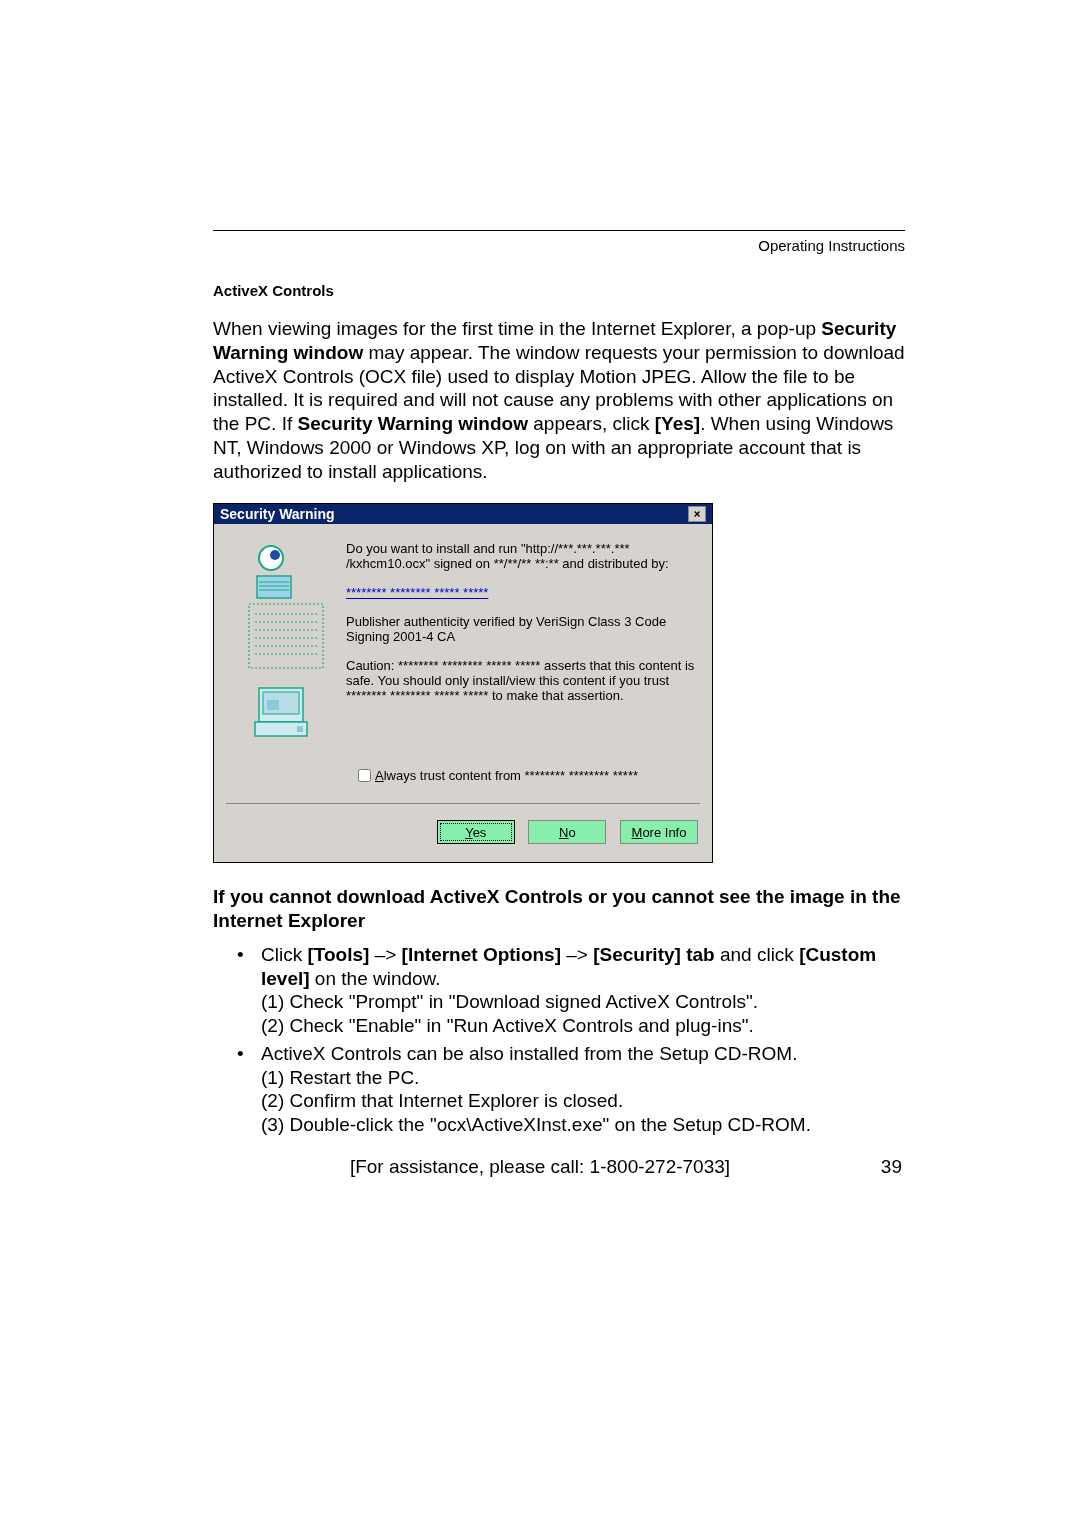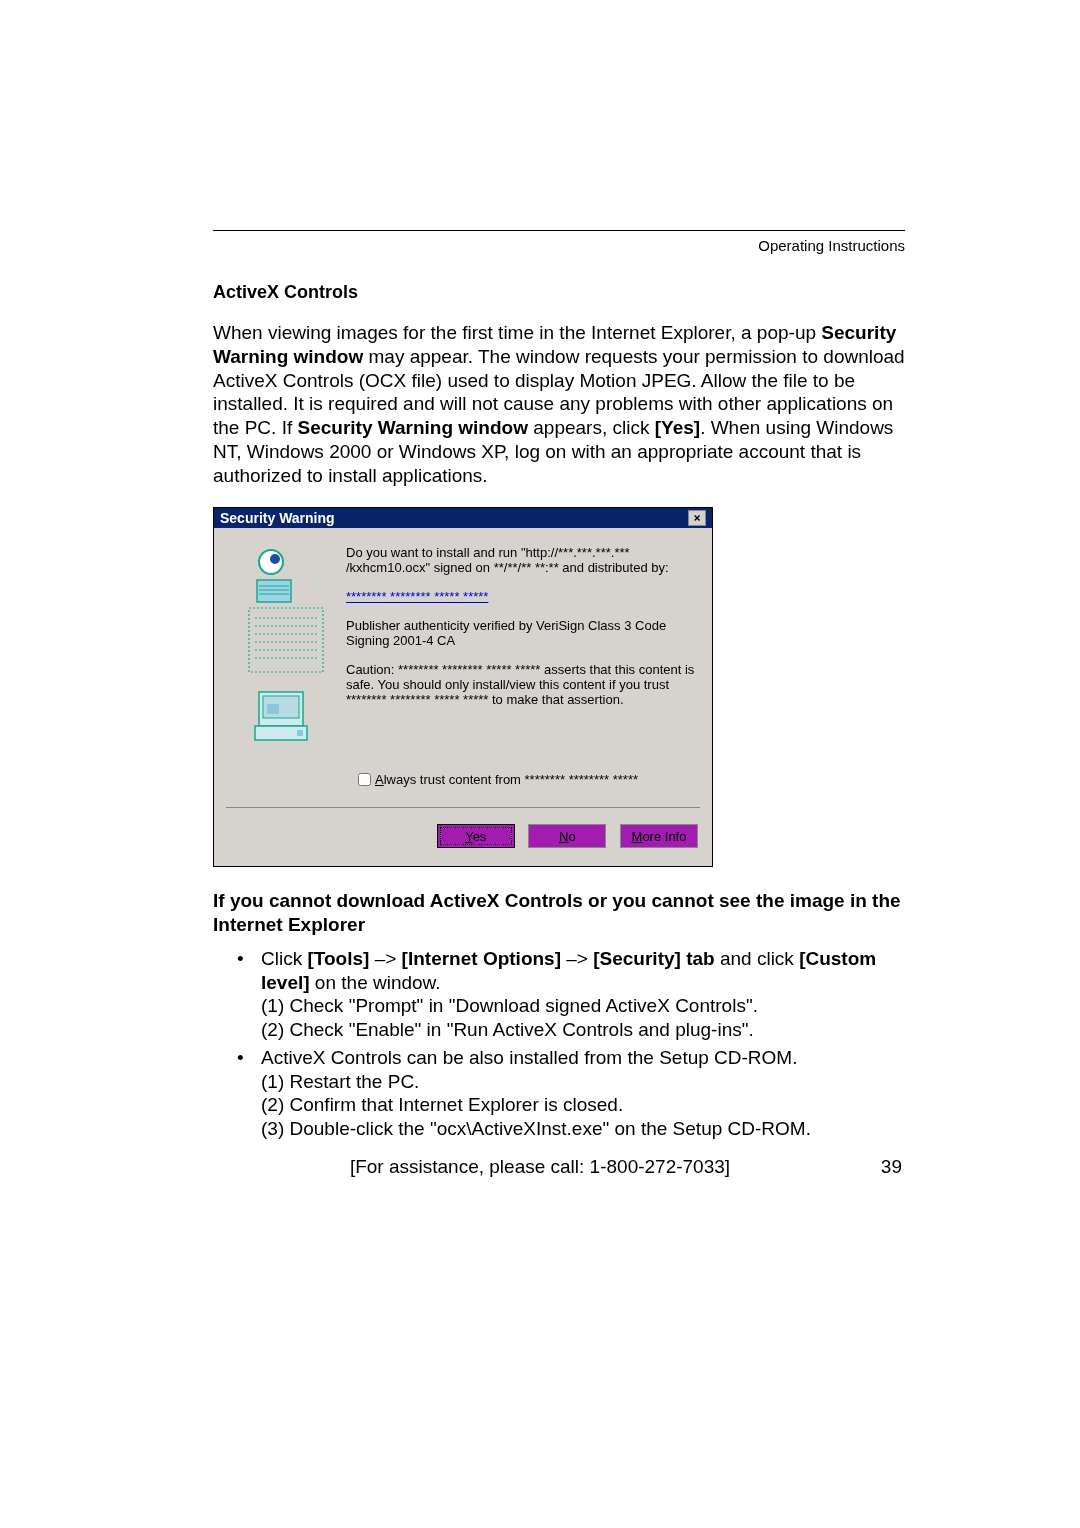--- a/index.html
+++ b/index.html
@@ -20,21 +20,21 @@
     border-top: 1px solid #000;
     margin: 0 0 6px 0;
   }
   .header-right {
     text-align: right;
     font-size: 15px;
     margin-bottom: 28px;
   }
   .section-title {
     font-weight: bold;
-    font-size: 18px;
+    font-size: 15px;
     margin-bottom: 18px;
   }
   .body-text {
     font-size: 19px;
     line-height: 1.25;
     margin-bottom: 20px;
   }
   .bold { font-weight: bold; }
   .dialog {
     width: 498px;
@@ -93,21 +93,21 @@
     margin: 0 12px;
   }
   .dialog-buttons {
     text-align: right;
     padding: 16px 14px 18px 0;
   }
   .dialog-buttons button {
     width: 78px;
     height: 24px;
     margin-left: 10px;
-    background: #a21caf;
+    background: #86efac;
     border: 1px solid #888;
     font-size: 13px;
   }
   .dialog-buttons button.focus {
     outline: 1px dotted #000;
     outline-offset: -4px;
     border: 1px solid #000;
   }
   .sub-heading {
     font-weight: bold;

